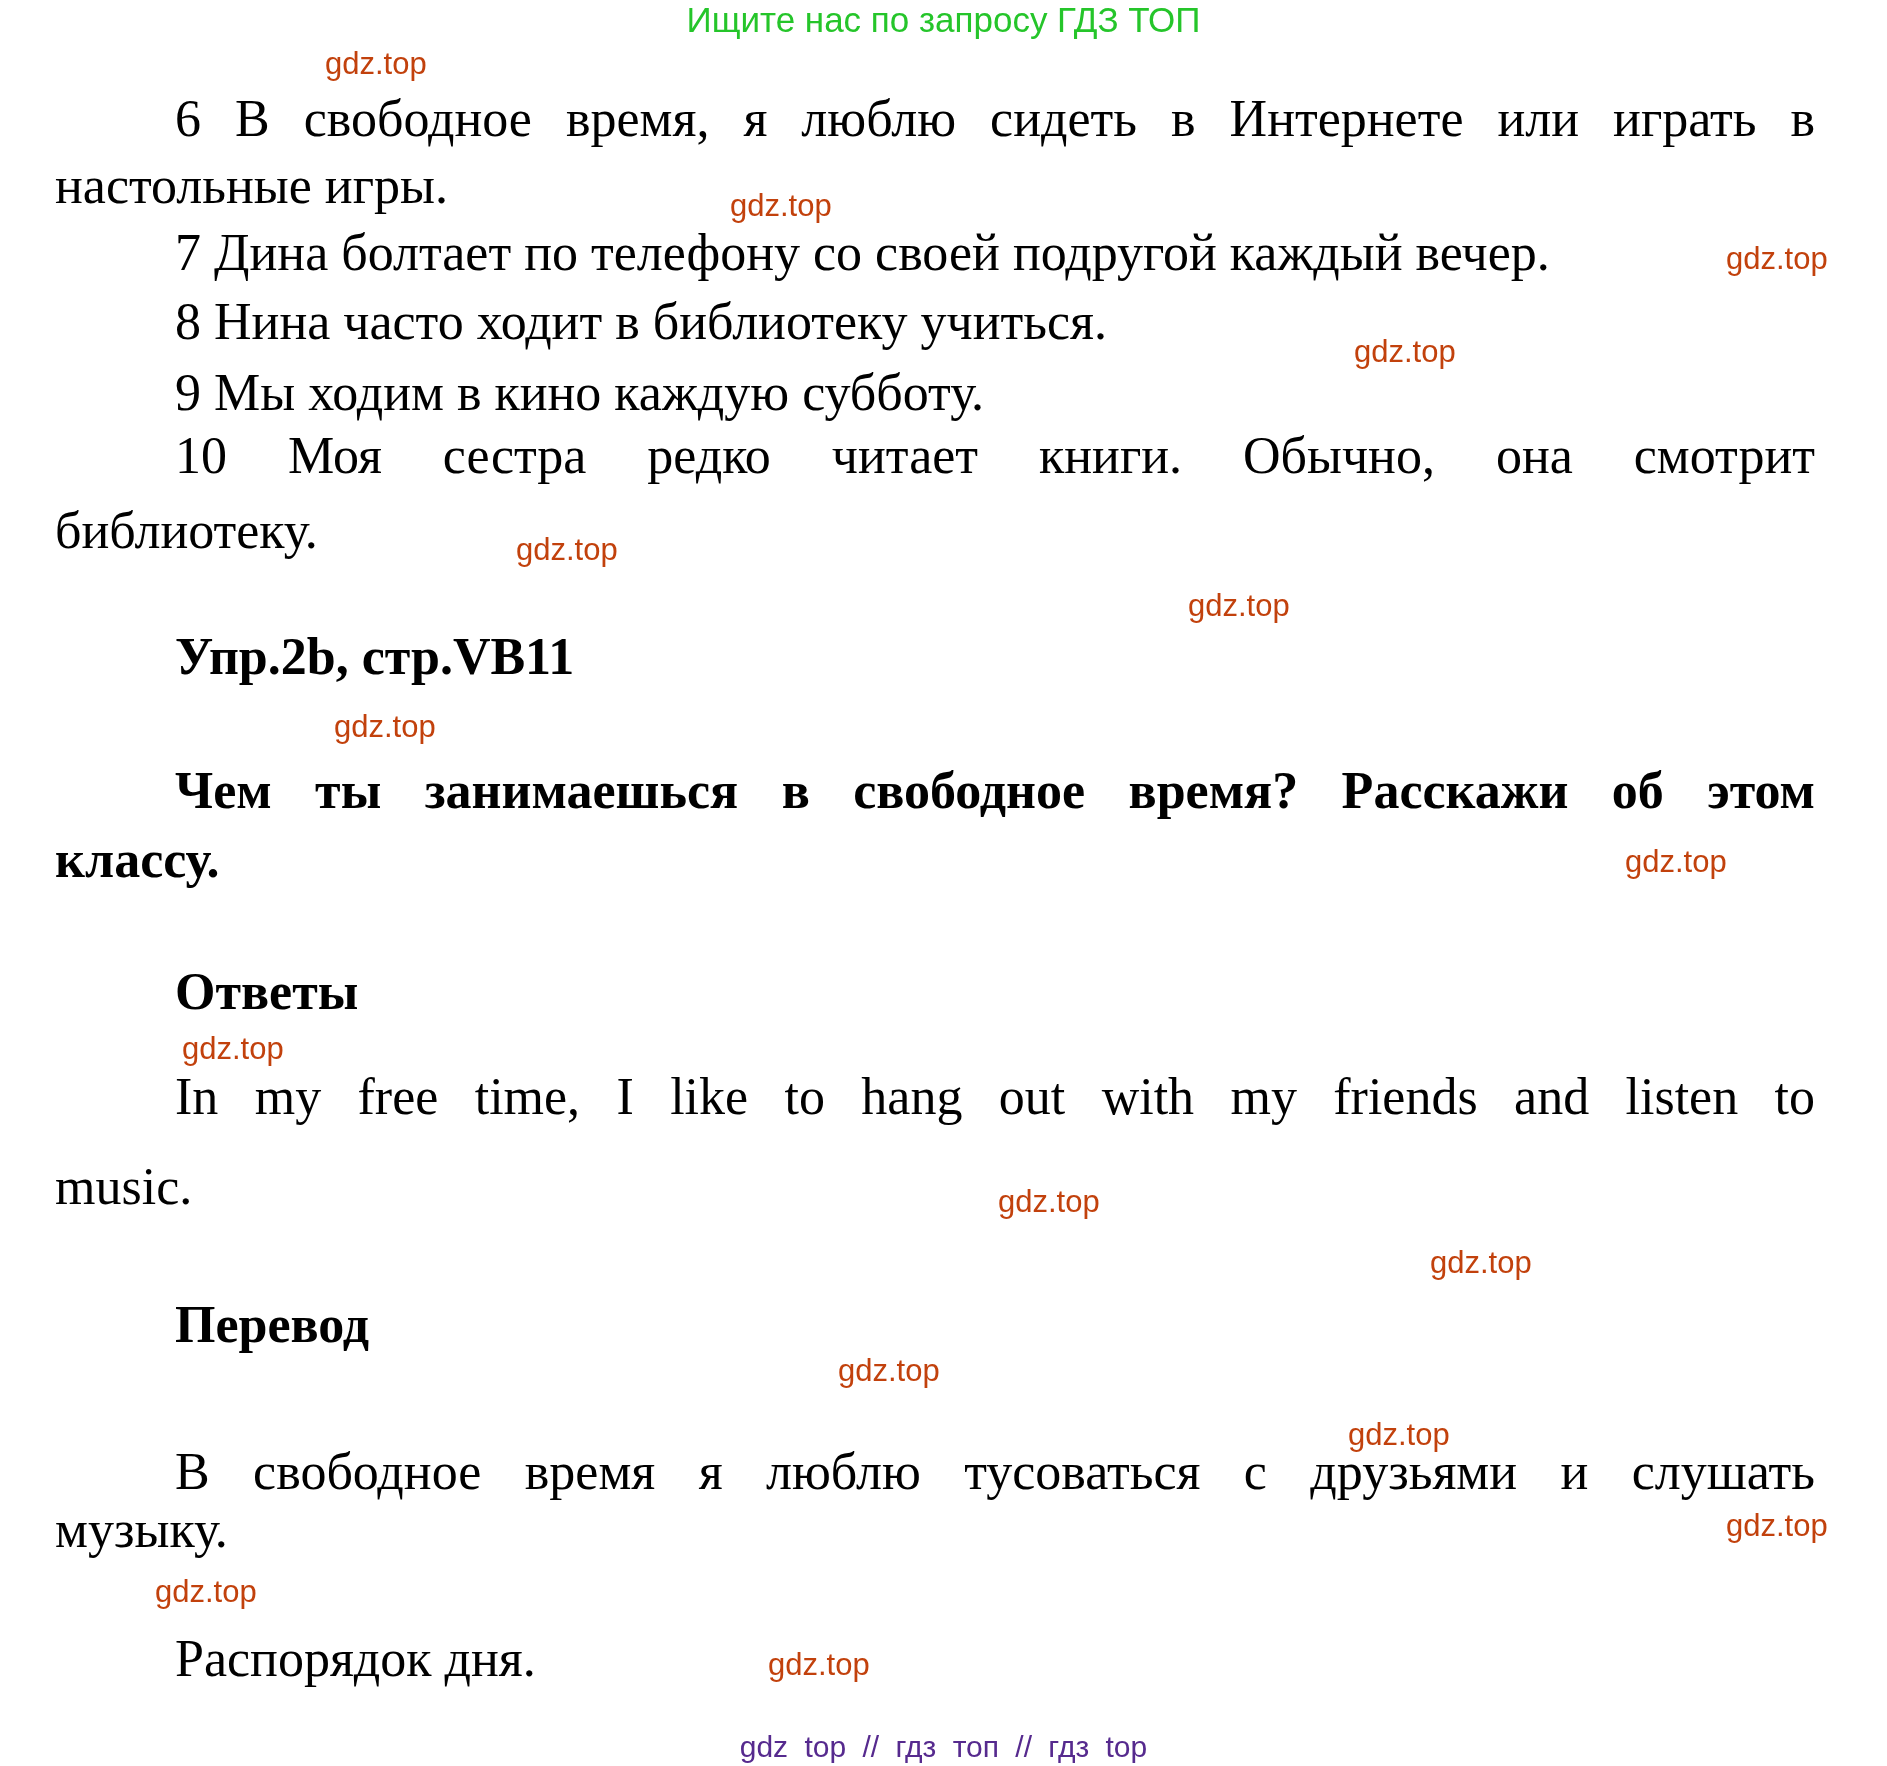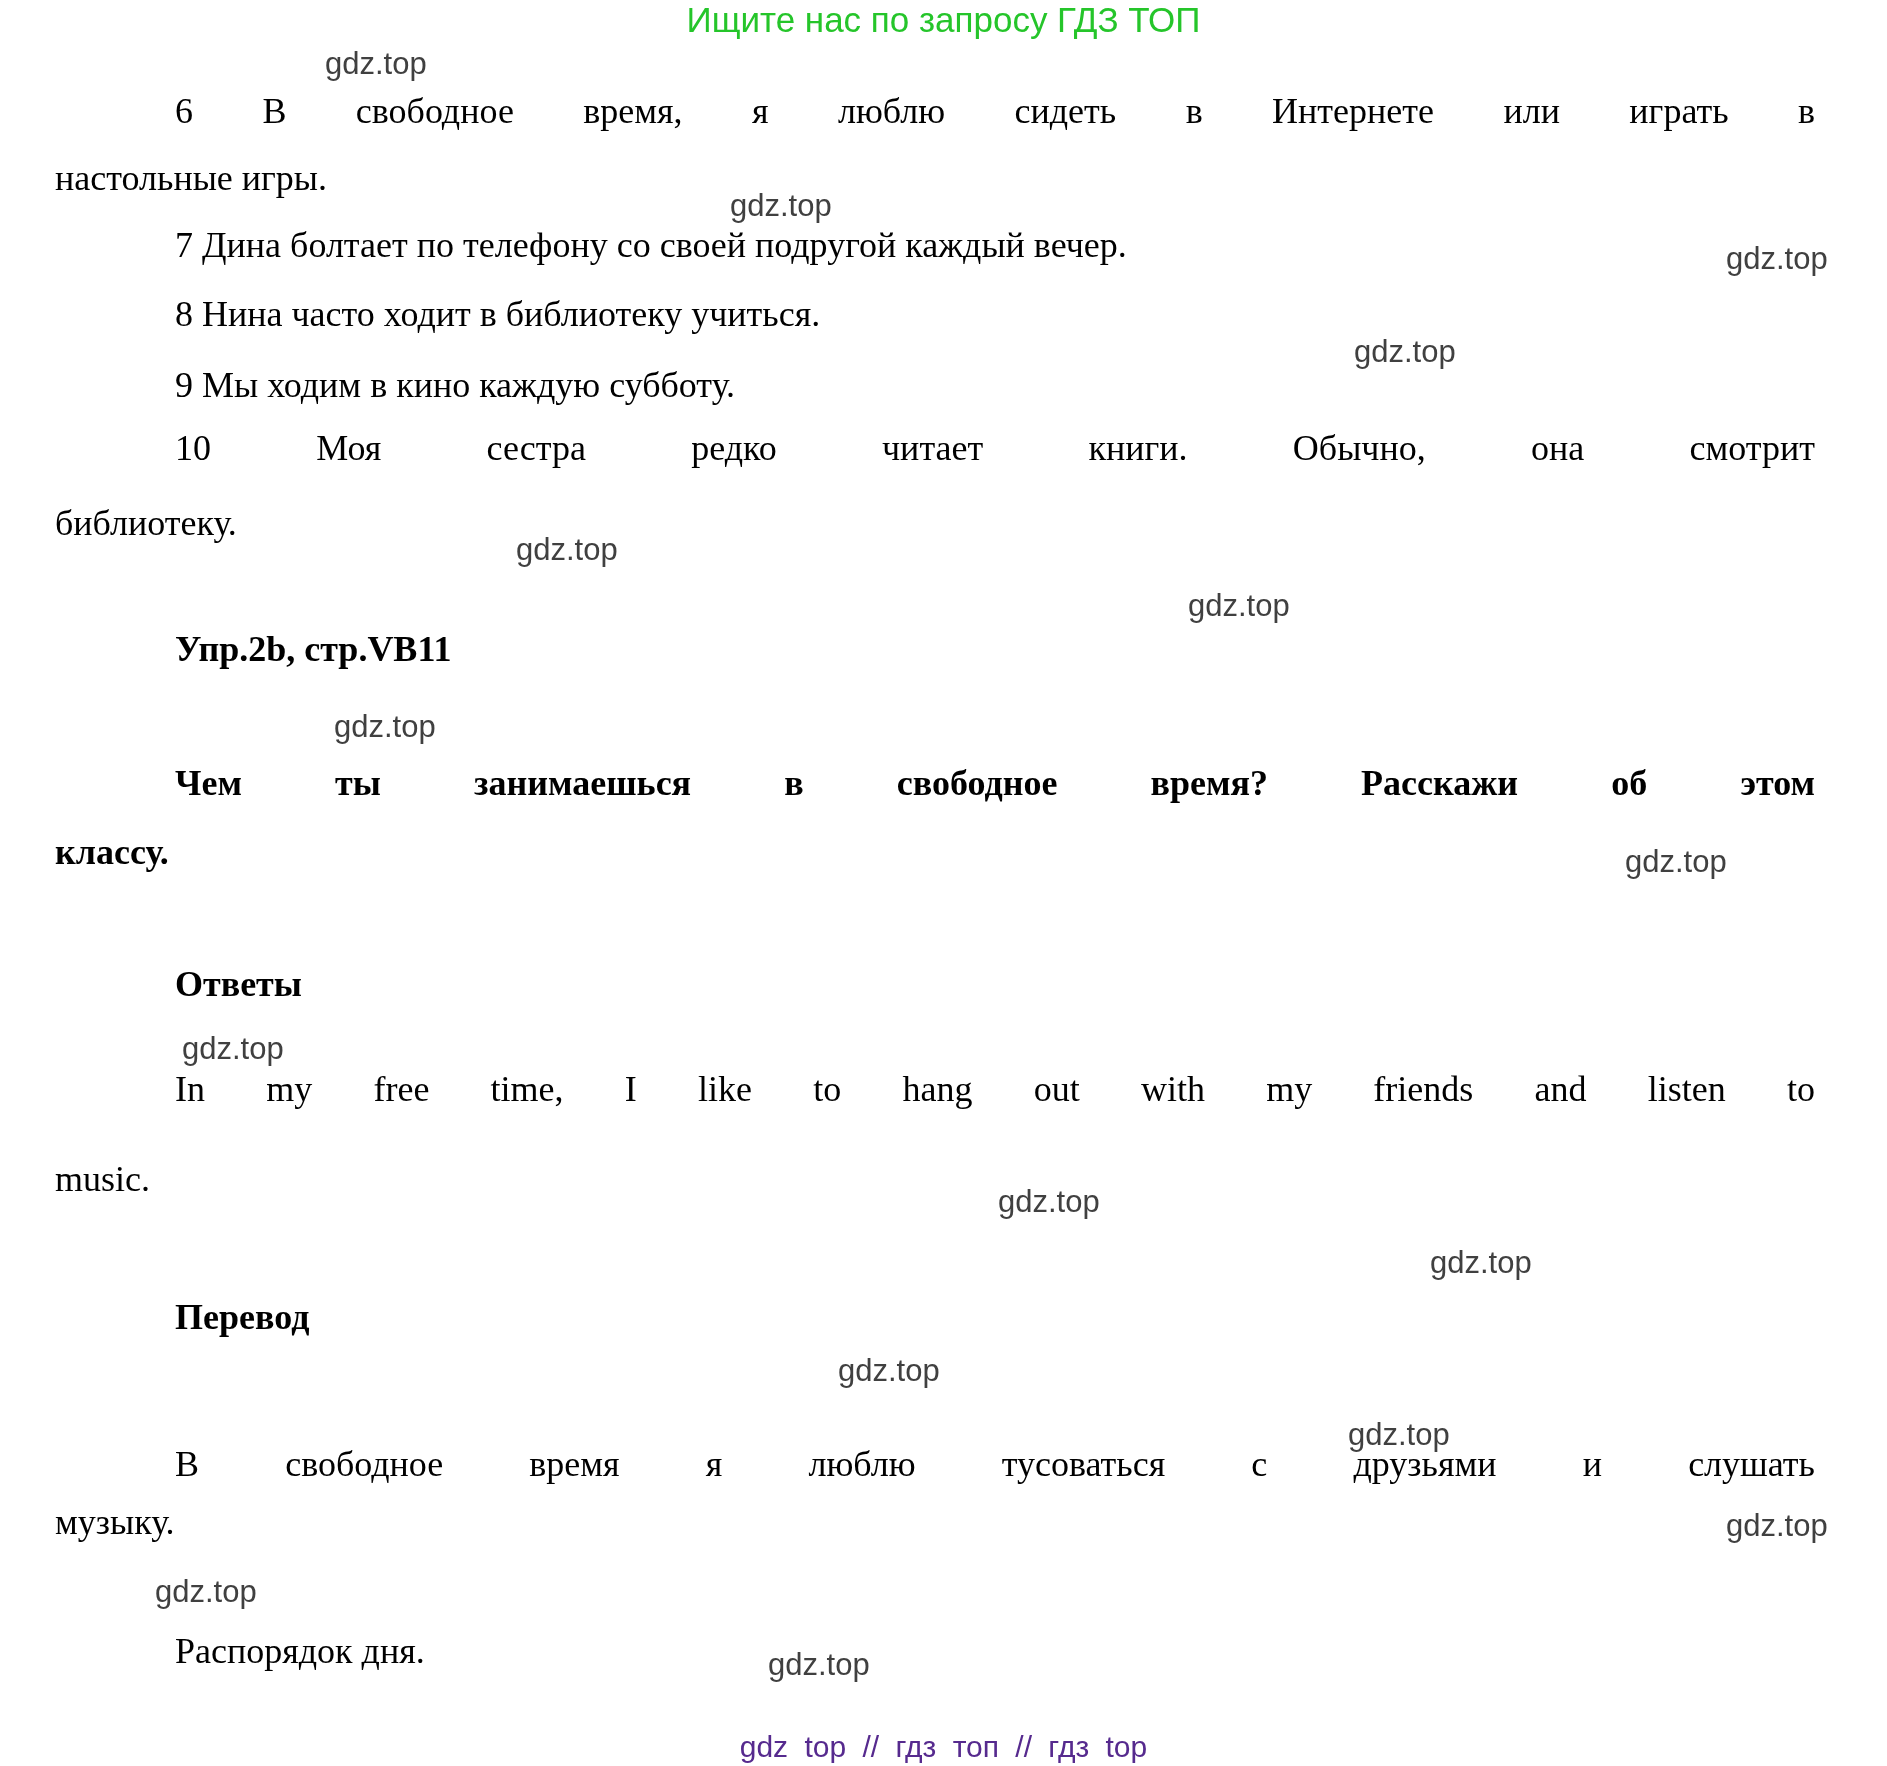--- a/index.html
+++ b/index.html
@@ -14,21 +14,21 @@
   .promo {
     position: absolute; top: 2px; left: 0; width: 100%;
     text-align: center;
     font-family: "Liberation Sans", "DejaVu Sans", sans-serif;
     font-size: 35px; line-height: 1; color: #25c52a;
   }
 
   .wm {
     position: absolute;
     font-family: "Liberation Sans", "DejaVu Sans", sans-serif;
-    font-size: 31px; line-height: 1; color: #404040;
+    font-size: 31px; line-height: 1; color: #c2410c;
     white-space: nowrap;
   }
   .wm1  { left: 325px;  top: 48px; }
   .wm2  { left: 730px;  top: 190px; }
   .wm3  { left: 1726px; top: 243px; }
   .wm4  { left: 1354px; top: 336px; }
   .wm5  { left: 516px;  top: 534px; }
   .wm6  { left: 1188px; top: 590px; }
   .wm7  { left: 334px;  top: 711px; }
   .wm8  { left: 1625px; top: 846px; }
@@ -36,21 +36,21 @@
   .wm10 { left: 998px;  top: 1186px; }
   .wm11 { left: 1430px; top: 1247px; }
   .wm12 { left: 838px;  top: 1355px; }
   .wm13 { left: 1348px; top: 1419px; }
   .wm14 { left: 1726px; top: 1510px; }
   .wm15 { left: 155px;  top: 1576px; }
   .wm16 { left: 768px;  top: 1649px; }
 
   .ln {
     position: absolute; left: 55px; width: 1760px;
-    font-size: 36px; line-height: 1;
+    font-size: 52px; line-height: 1;
     white-space: nowrap;
     box-sizing: border-box;
   }
   .ind  { padding-left: 120px; }
   .bold { font-weight: bold; }
   .just {
     white-space: normal;
     text-align: justify;
     text-align-last: justify;
     text-justify: inter-word;

